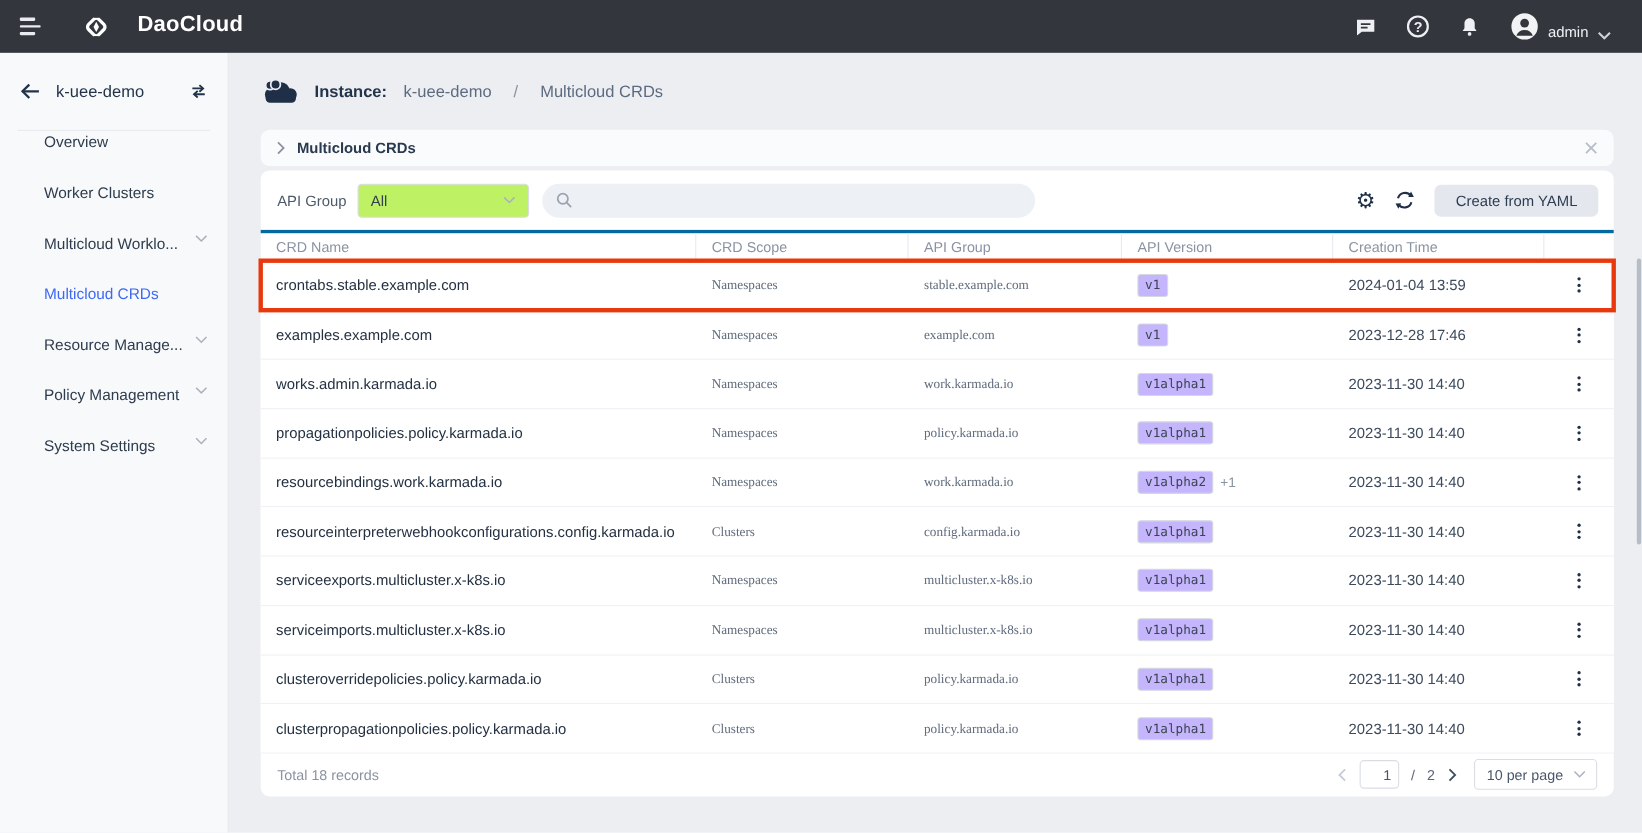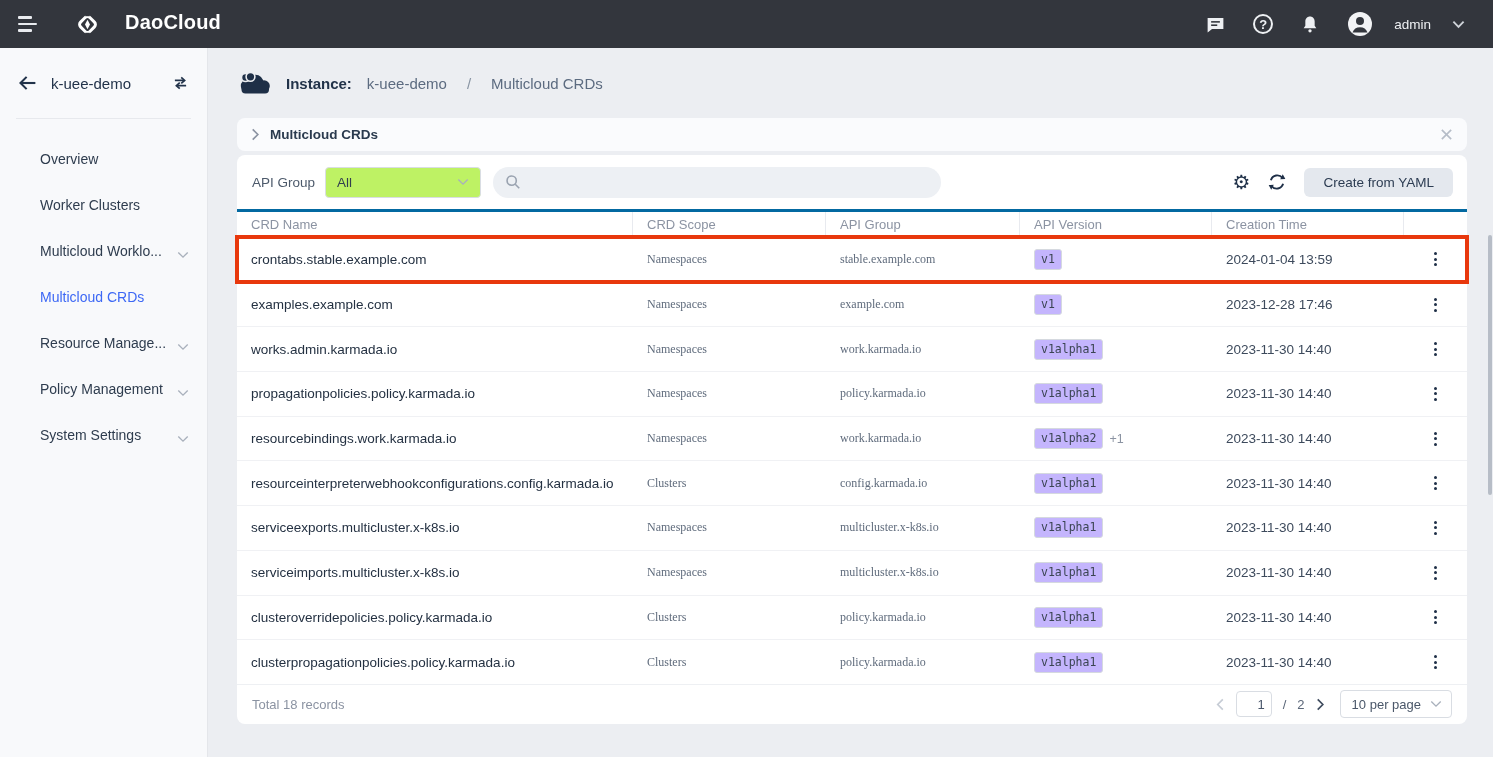--- a/index.html
+++ b/index.html
@@ -25,34 +25,34 @@
   .hamburger span:nth-child(2){ width:19px; }
   .hamburger span:nth-child(3){ width:14px; margin-bottom:0; }
   .brand { display:flex; align-items:flex-start; gap:24px; cursor:pointer; }
   .brand-name { color:#ffffff; font-size:20px; font-weight:bold; letter-spacing:.2px; }
   .topbar-right { margin-left:auto; display:flex; align-items:center; gap:27px; }
   .tb-icon { cursor:pointer; display:flex; align-items:center; justify-content:center; }
   .help-circle {
     width:20px; height:20px; border:2px solid #eef0f3; border-radius:50%;
     color:#eef0f3; font-size:13px; font-weight:bold; display:flex; align-items:center; justify-content:center;
   }
-  .user-group { display:flex; align-items:center; gap:21px; cursor:pointer; }
+  .user-group { display:flex; align-items:flex-end; gap:8px; cursor:pointer; }
   .user-name { color:#eef0f3; font-size:13.5px; }
 
   
   .sidebar {
     position:absolute; top:48px; left:0; width:208px; bottom:0;
     background:#f8f9fb; border-right:1px solid #e4e6ea;
   }
   .sidebar-header { height:70px; display:flex; align-items:center; padding:0 17px; gap:13px; }
   .instance-name { flex:1; font-size:15px; color:#22334a; font-weight:500; }
   .sidebar-divider { margin:0 16px; border-bottom:1px solid #e7e9ed; }
   .menu { padding-top:2px; }
   .menu-item {
-    height:46px; display:flex; align-items:flex-end;
+    height:46px; display:flex; align-items:flex-start;
     padding:0 18px 0 40px; font-size:14px; color:#2e3c4e; cursor:pointer;
   }
   .menu-item .chev { margin-left:auto; }
   .menu-item.active { color:#3d68f5; }
 
   
   .main { position:absolute; top:48px; left:208px; right:0; bottom:0; }
 
   .breadcrumb-row { position:absolute; top:13px; left:29px; height:44px; display:flex; align-items:center; gap:13px; }
   .crumb-prefix { font-size:15px; font-weight:bold; color:#22334a; margin-right:2px; }

